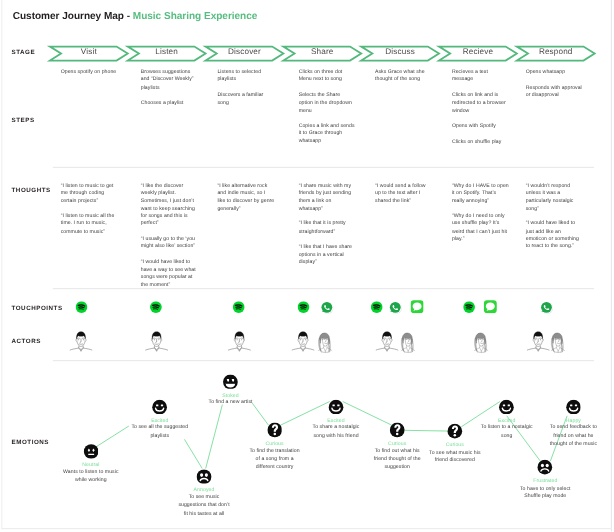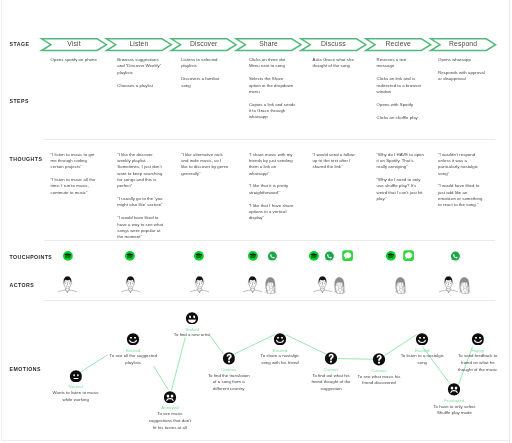--- a/index.html
+++ b/index.html
@@ -42,20 +42,21 @@
   .emo .desc{position:absolute;left:0;width:100%;font-size:4.3px;color:#3d3d3d;
              line-height:6.8px;letter-spacing:.04px;}
 </style>
 </head>
 <body>
 
 <div id="page">
 <div class="edgeL"></div>
 <div class="edgeR"></div>
 <div class="edgeB"></div>
+<div id="title"><span>Customer Journey Map</span> <span class="dash">-</span> <span class="sub">Music Sharing Experience</span></div>
 <div class="rowlabel" style="left:9.6px;top:41.1px">STAGE</div>
 <div class="rowlabel" style="left:9.6px;top:97.6px">STEPS</div>
 <div class="rowlabel" style="left:9.6px;top:155.9px">THOUGHTS</div>
 <div class="rowlabel" style="left:9.6px;top:253.6px">TOUCHPOINTS</div>
 <div class="rowlabel" style="left:9.6px;top:281.6px">ACTORS</div>
 <div class="rowlabel" style="left:9.6px;top:366.4px">EMOTIONS</div>
 <div class="sep" style="top:138.8px"></div>
 <div class="sep" style="top:239.8px"></div>
 <div class="sep" style="top:300.2px"></div>
 <svg id="chevrons" viewBox="0 0 512 443">

